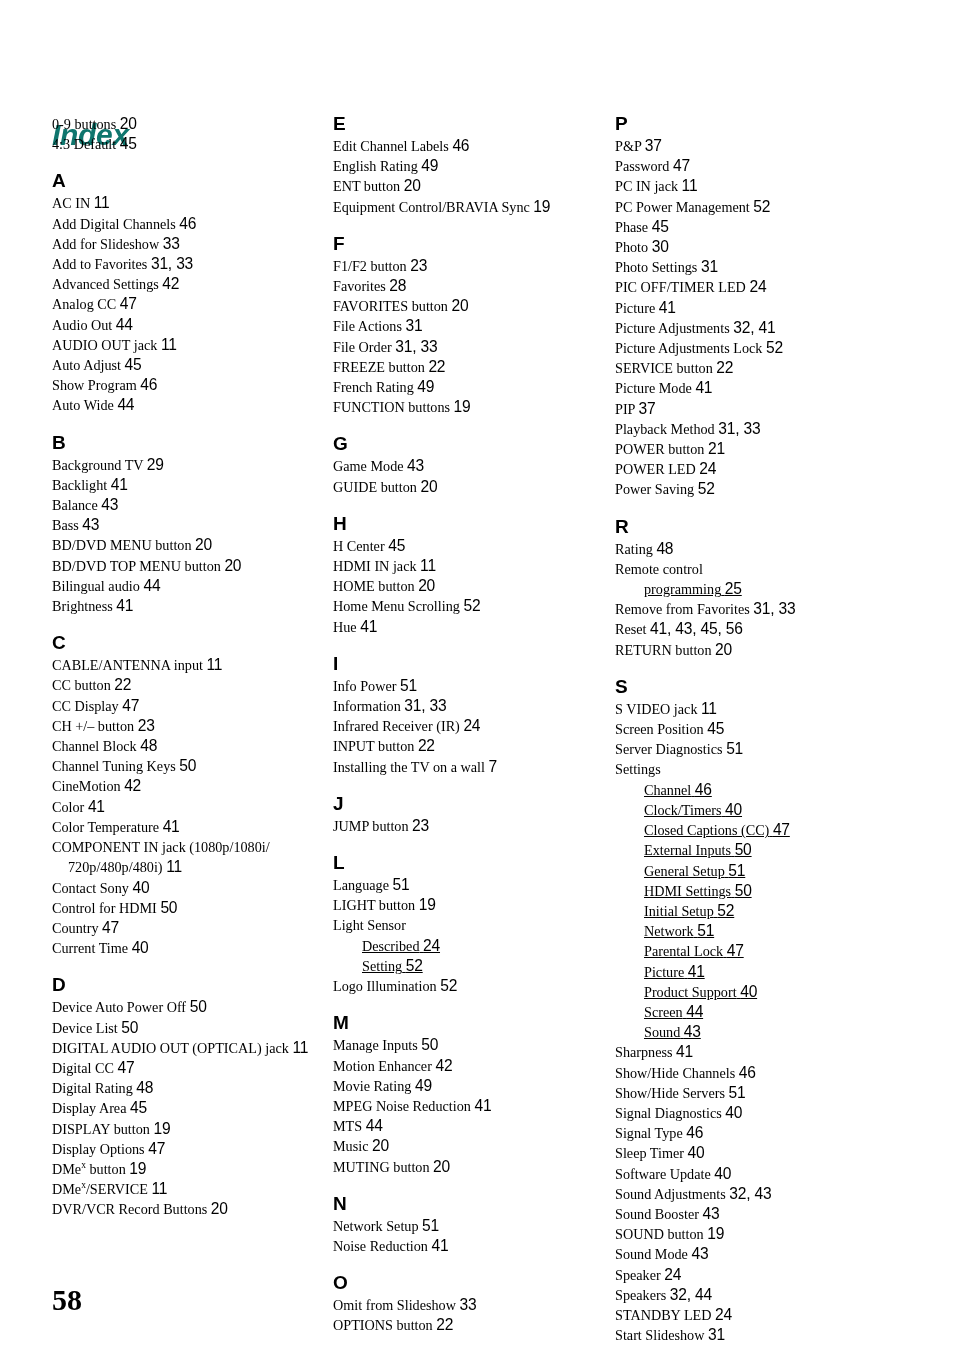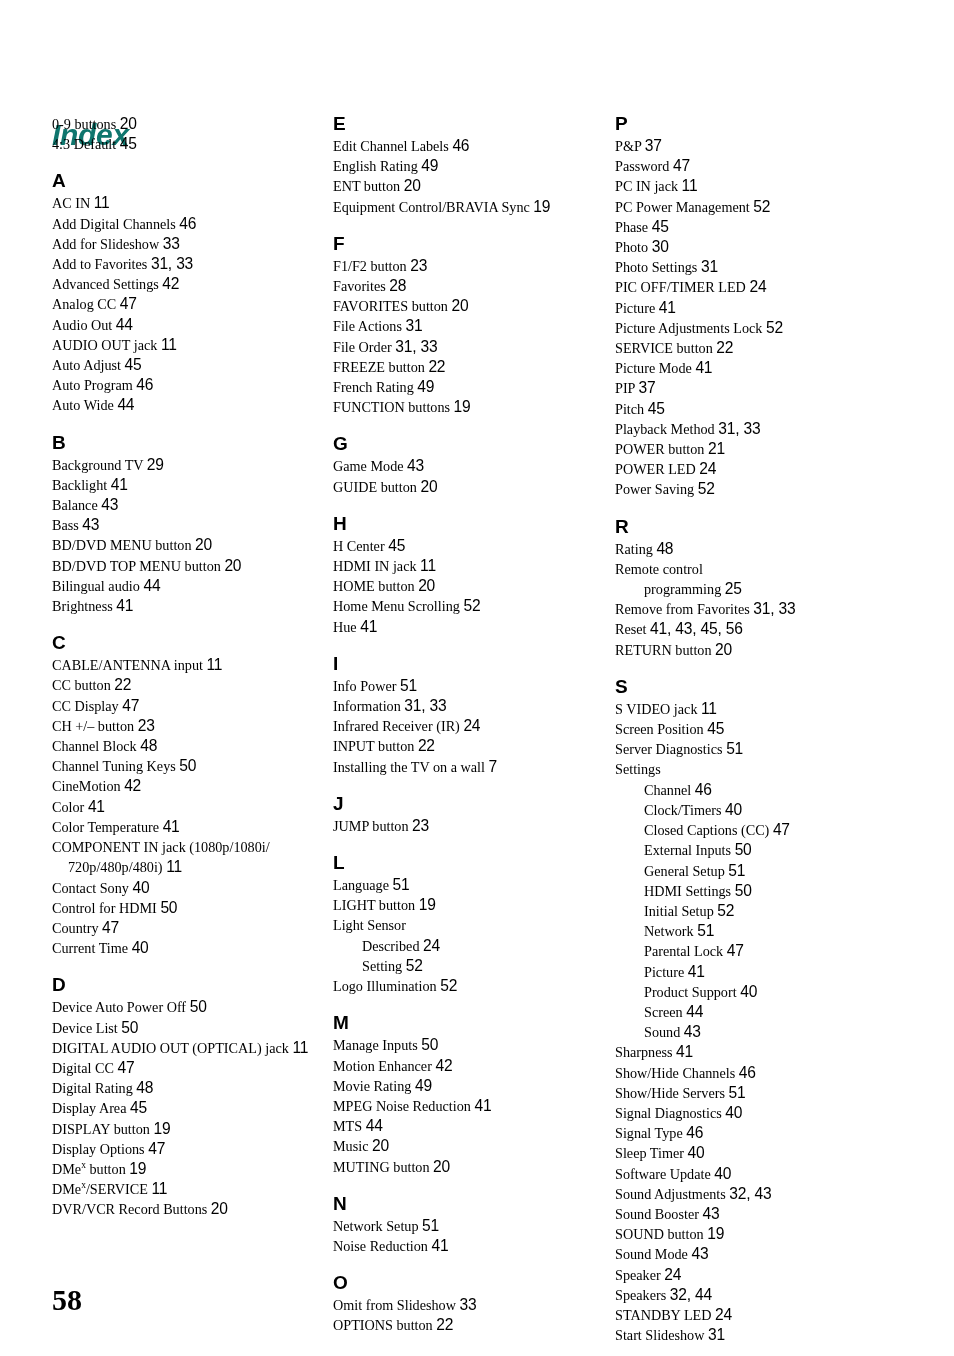--- a/index.html
+++ b/index.html
@@ -58,20 +58,21 @@
     font-size: 14.2px;
     line-height: 20.2px;
     color: #000;
     text-indent: 0;
     padding-left: 16px;
     text-indent: -16px;
   }
   .entry.sub {
     padding-left: 29px;
     text-indent: 0;
+    text-decoration: underline;
   }
   .entry .pg {
     font-family: "Liberation Sans", sans-serif;
     font-size: 15.6px;
     letter-spacing: -0.2px;
   }
   .entry sup {
     font-size: 9.5px;
     vertical-align: super;
     line-height: 0;
@@ -100,21 +101,21 @@
         <div class="letter">A</div>
         <div class="entry"><span>AC IN</span> <span class="pg">11</span></div>
         <div class="entry"><span>Add Digital Channels</span> <span class="pg">46</span></div>
         <div class="entry"><span>Add for Slideshow</span> <span class="pg">33</span></div>
         <div class="entry"><span>Add to Favorites</span> <span class="pg">31, 33</span></div>
         <div class="entry"><span>Advanced Settings</span> <span class="pg">42</span></div>
         <div class="entry"><span>Analog CC</span> <span class="pg">47</span></div>
         <div class="entry"><span>Audio Out</span> <span class="pg">44</span></div>
         <div class="entry"><span>AUDIO OUT jack</span> <span class="pg">11</span></div>
         <div class="entry"><span>Auto Adjust</span> <span class="pg">45</span></div>
-        <div class="entry"><span>Auto Program</span> <span class="pg">46</span></div>
+        <div class="entry"><span>Show Program</span> <span class="pg">46</span></div>
         <div class="entry"><span>Auto Wide</span> <span class="pg">44</span></div>
         <div class="letter">B</div>
         <div class="entry"><span>Background TV</span> <span class="pg">29</span></div>
         <div class="entry"><span>Backlight</span> <span class="pg">41</span></div>
         <div class="entry"><span>Balance</span> <span class="pg">43</span></div>
         <div class="entry"><span>Bass</span> <span class="pg">43</span></div>
         <div class="entry"><span>BD/DVD MENU button</span> <span class="pg">20</span></div>
         <div class="entry"><span>BD/DVD TOP MENU button</span> <span class="pg">20</span></div>
         <div class="entry"><span>Bilingual audio</span> <span class="pg">44</span></div>
         <div class="entry"><span>Brightness</span> <span class="pg">41</span></div>
@@ -204,25 +205,25 @@
         <div class="letter first">P</div>
         <div class="entry"><span>P&amp;P</span> <span class="pg">37</span></div>
         <div class="entry"><span>Password</span> <span class="pg">47</span></div>
         <div class="entry"><span>PC IN jack</span> <span class="pg">11</span></div>
         <div class="entry"><span>PC Power Management</span> <span class="pg">52</span></div>
         <div class="entry"><span>Phase</span> <span class="pg">45</span></div>
         <div class="entry"><span>Photo</span> <span class="pg">30</span></div>
         <div class="entry"><span>Photo Settings</span> <span class="pg">31</span></div>
         <div class="entry"><span>PIC OFF/TIMER LED</span> <span class="pg">24</span></div>
         <div class="entry"><span>Picture</span> <span class="pg">41</span></div>
+        <div class="entry"><span>Picture Adjustments</span> <span class="pg">32, 41</span></div>
         <div class="entry"><span>Picture Adjustments Lock</span> <span class="pg">52</span></div>
         <div class="entry"><span>SERVICE button</span> <span class="pg">22</span></div>
         <div class="entry"><span>Picture Mode</span> <span class="pg">41</span></div>
         <div class="entry"><span>PIP</span> <span class="pg">37</span></div>
-        <div class="entry"><span>Pitch</span> <span class="pg">45</span></div>
         <div class="entry"><span>Playback Method</span> <span class="pg">31, 33</span></div>
         <div class="entry"><span>POWER button</span> <span class="pg">21</span></div>
         <div class="entry"><span>POWER LED</span> <span class="pg">24</span></div>
         <div class="entry"><span>Power Saving</span> <span class="pg">52</span></div>
         <div class="letter">R</div>
         <div class="entry"><span>Rating</span> <span class="pg">48</span></div>
         <div class="entry"><span>Remote control</span></div>
         <div class="entry sub"><span>programming</span> <span class="pg">25</span></div>
         <div class="entry"><span>Remove from Favorites</span> <span class="pg">31, 33</span></div>
         <div class="entry"><span>Reset</span> <span class="pg">41, 43, 45, 56</span></div>

